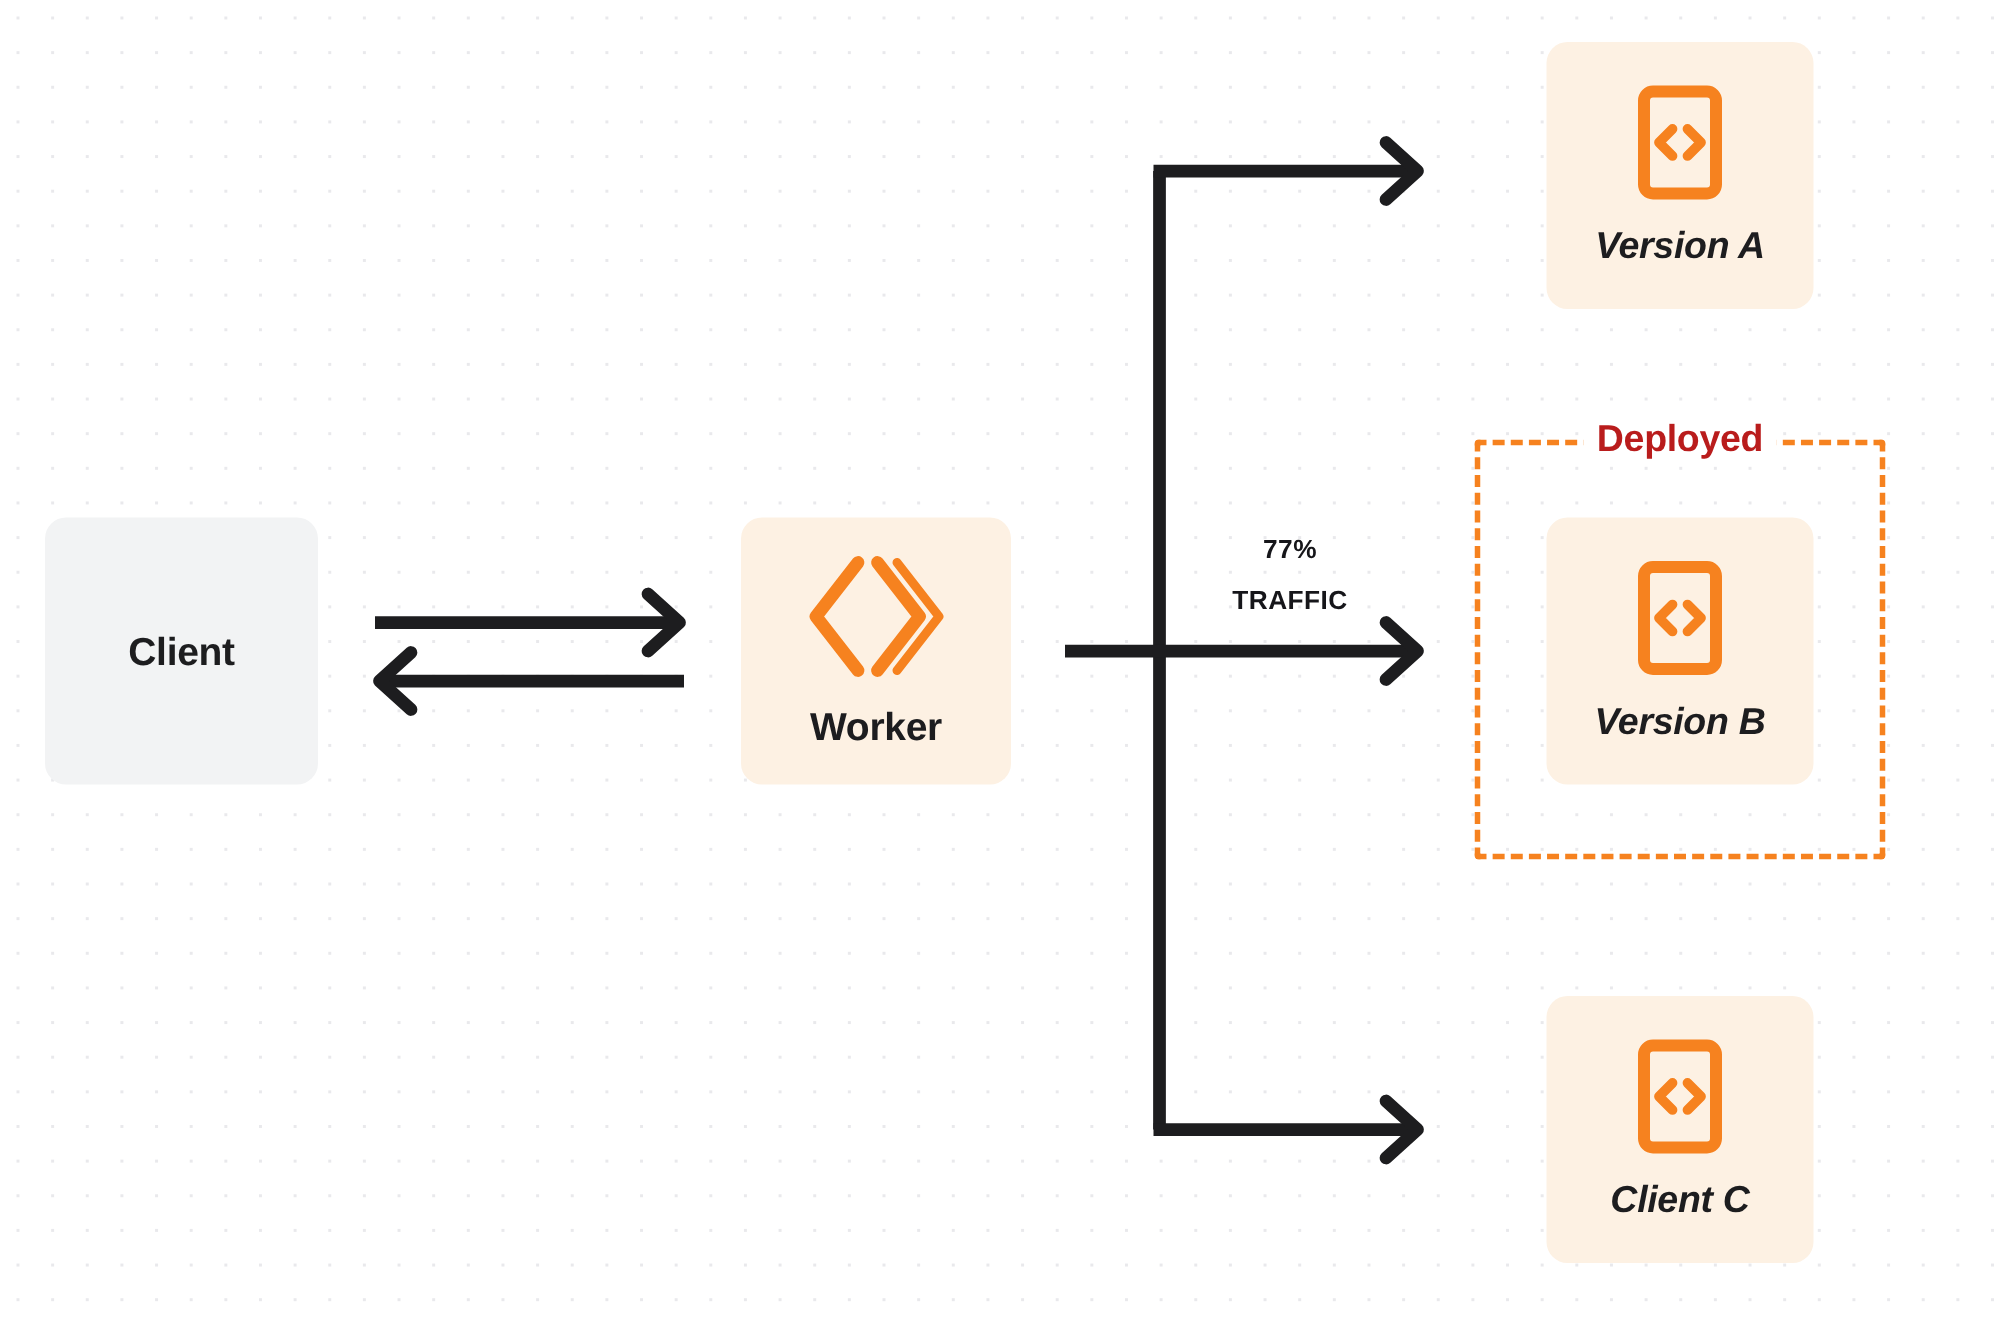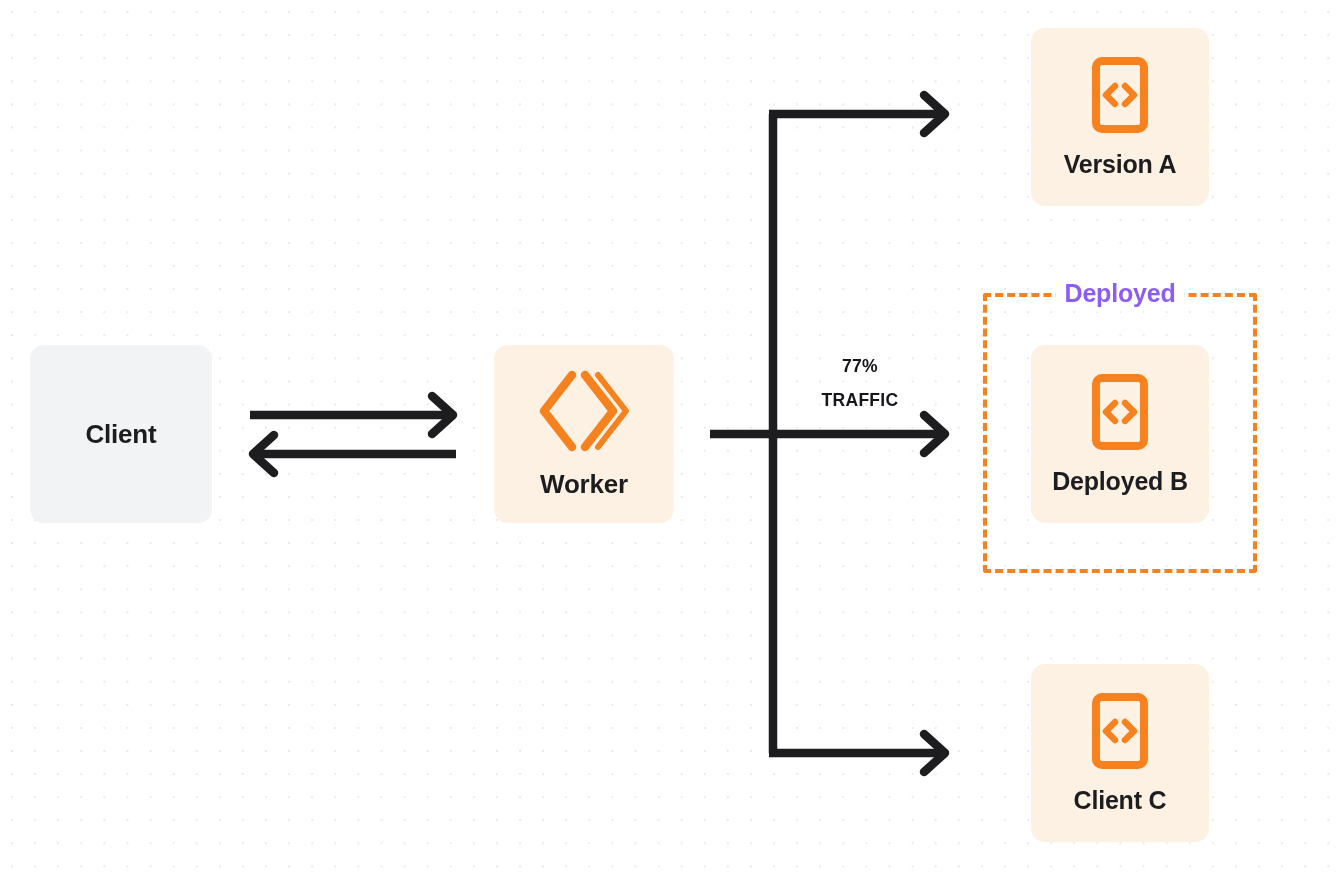--- a/index.html
+++ b/index.html
@@ -71,40 +71,41 @@
     height: 178px;
     background: #fdf1e3;
     left: 1031px;
   }
   .version-a { top: 28px; }
   .version-b { top: 345px; }
   .version-c { top: 664px; }
   .version-node .node-label {
     font-size: 25px;
     margin-top: 16px;
+    font-style: italic;
   }
 
   
   .deployed-frame {
     position: absolute;
     left: 983px;
     top: 293px;
     width: 274px;
     height: 280px;
     border: 4px dashed #f6821f;
     border-radius: 3px;
   }
   .deployed-label {
     position: absolute;
     left: 50%;
     top: -4px;
     transform: translate(-50%, -50%);
     background: #ffffff;
     padding: 0 9px;
-    color: #8b5cf6;
+    color: #b91c1c;
     font-size: 25px;
     font-weight: bold;
     letter-spacing: -0.2px;
     white-space: nowrap;
     line-height: 1;
   }
 
   
   .traffic-label {
     position: absolute;
@@ -209,21 +210,21 @@
   <div class="node version-node version-b">
     <span>
       <svg class="icon-svg" width="58" height="78" viewBox="0 0 58 78" aria-hidden="true">
         <rect x="5" y="5" width="48" height="68" rx="6" ry="6" fill="none" stroke="#f6821f" stroke-width="8"></rect>
         <g fill="none" stroke="#f6821f" stroke-width="6.5" stroke-linecap="round" stroke-linejoin="round">
           <polyline points="24,30 15,39 24,48"></polyline>
           <polyline points="34,30 43,39 34,48"></polyline>
         </g>
       </svg>
     </span>
-    <div class="node-label">Deployed B</div>
+    <div class="node-label">Version B</div>
   </div>
 
   <div class="node version-node version-c">
     <span>
       <svg class="icon-svg" width="58" height="78" viewBox="0 0 58 78" aria-hidden="true">
         <rect x="5" y="5" width="48" height="68" rx="6" ry="6" fill="none" stroke="#f6821f" stroke-width="8"></rect>
         <g fill="none" stroke="#f6821f" stroke-width="6.5" stroke-linecap="round" stroke-linejoin="round">
           <polyline points="24,30 15,39 24,48"></polyline>
           <polyline points="34,30 43,39 34,48"></polyline>
         </g>

